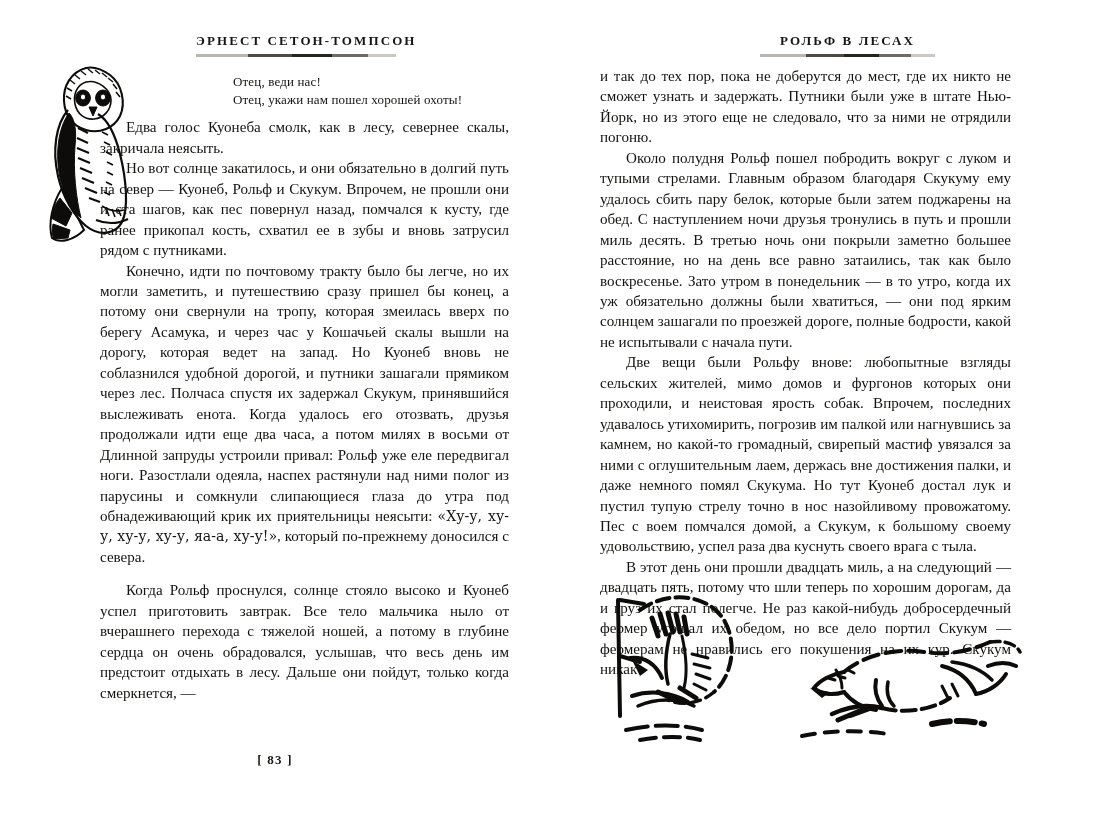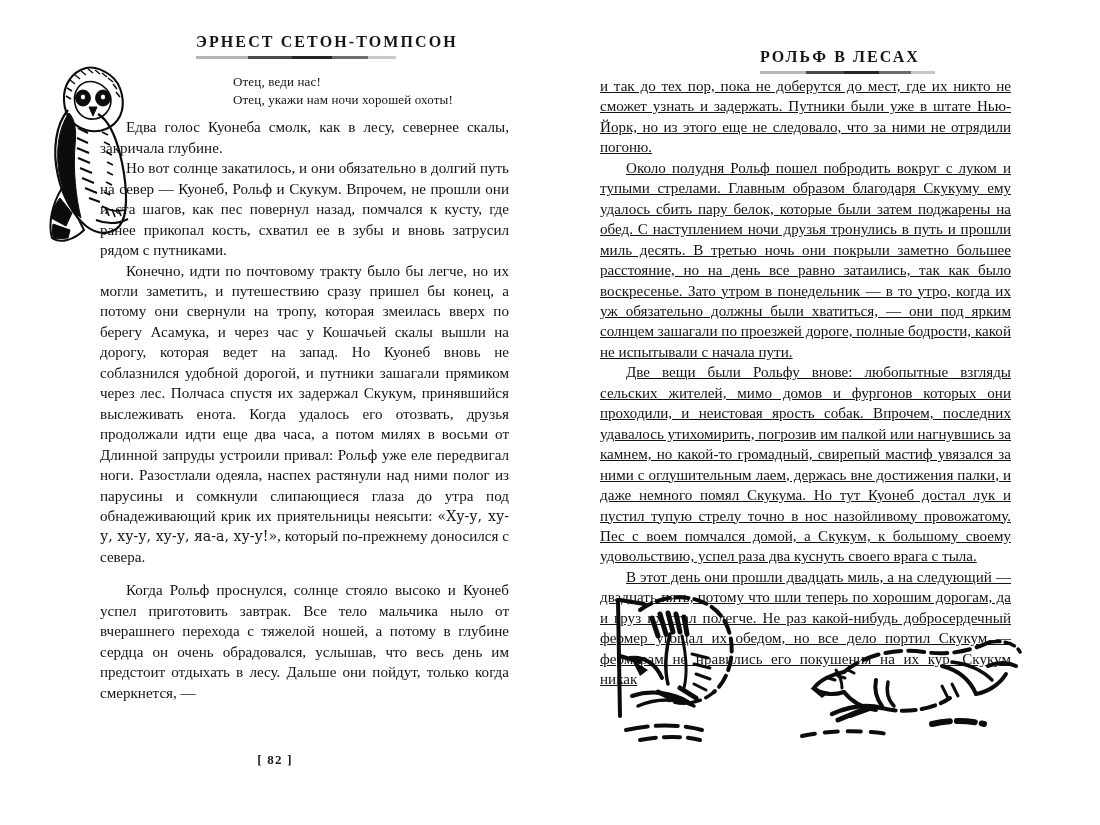--- a/index.html
+++ b/index.html
@@ -10,49 +10,49 @@
     color:#100f0d;
     overflow:hidden;
     position:relative;
   }
   .spread{position:absolute;inset:0;display:flex;}
   .page{position:relative;width:550px;height:825px;}
 
   
   .runhead{position:absolute;top:33px;height:22px;}
   .runhead .rh-text{
-    font-size:16px;font-weight:bold;letter-spacing:2.1px;
+    font-size:13px;font-weight:bold;letter-spacing:2.1px;
     color:#171614;white-space:nowrap;
   }
   .runhead .rh-rule{
     margin-top:5px;height:3px;position:relative;
   }
   .rh-rule span{position:absolute;top:0;height:3px;display:block;}
   .rh-rule .s1{left:0;width:26%;background:#b9b6b1;}
   .rh-rule .s2{left:26%;width:22%;background:#4d4a46;}
   .rh-rule .s3{left:48%;width:20%;background:#262421;}
   .rh-rule .s4{left:68%;width:18%;background:#6f6c67;}
   .rh-rule .s5{left:86%;width:14%;background:#cbc8c3;}
 
   .page-left .runhead{left:196px;width:200px;}
   .page-right .runhead{left:210px;width:175px;}
-  .page-right .runhead .rh-text{text-align:left;margin-top:15px;}
+  .page-right .runhead .rh-text{text-align:center;}
 
   
   .col{
     position:absolute;
     font-size:15.1px;
     line-height:20.45px;
     text-align:justify;
     text-justify:inter-word;
     hyphens:manual;
     color:#141310;
   }
   .page-left .col{left:100px;top:66px;width:409px;}
-  .page-right .col{left:50px;top:76px;width:411px;text-decoration:underline;}
+  .page-right .col{left:50px;top:66px;width:411px;}
 
   .col p{margin:0;text-indent:26px;}
   .col p.noind{text-indent:0;}
   .col p.gap{margin-top:13px;}
 
   
   .owl-float{
     float:left;width:88px;height:178px;
     shape-outside:polygon(0 0, 100% 0, 100% 100%, 0 100%);
     margin:0 6px 2px 0;
@@ -162,30 +162,30 @@
           <path d="M60 150 l3 8 M66 151 l3 8 M72 151 l3 7" fill="none" stroke-width="1.6"></path>
           <path d="M50 162 C60 166 72 166 82 161" fill="none" stroke-width="2"></path>
         </g>
       </svg>
     </div>
 
     <div class="col">
 
       <div class="verse">
         <div>Отец, веди нас!</div>
-        <div>Отец, укажи нам ночи хорошей охоты!</div>
+        <div>Отец, укажи нам пошел хорошей охоты!</div>
       </div>
 
-      <p>Едва голос Куонеба смолк, как в лесу, севернее скалы, закричала глубине.</p>
+      <p>Едва голос Куонеба смолк, как в лесу, севернее скалы, закричала неясыть.</p>
       <p>Но вот солнце закатилось, и они обязательно в долгий путь на север — Куонеб, Рольф и Скукум. Впрочем, не прошли они и ста шагов, как пес повернул назад, помчался к кусту, где ранее прикопал кость, схватил ее в зубы и вновь затрусил рядом с путниками.</p>
       <p><span>Конечно, идти по почтовому тракту было бы легче, но их могли заметить, и путешествию сразу пришел бы конец, а потому они свернули на тропу, которая змеилась вверх по берегу Асамука, и через час у Кошачьей скалы вышли на дорогу, которая ведет на запад. Но Куонеб вновь не соблазнился удобной дорогой, и путники зашагали прямиком через лес. Полчаса спустя их задержал Скукум, принявшийся выслеживать енота. Когда удалось его отозвать, друзья продолжали идти еще два часа, а потом милях в восьми от Длинной запруды устроили привал: Рольф уже еле передвигал ноги. Разостлали одеяла, наспех растянули над ними полог из парусины и сомкнули слипающиеся глаза до утра под обнадеживающий крик их приятельницы неясыти: </span><span class="quoted">«Ху-у, ху-у, ху-у, ху-у, яа-а, ху-у!»</span><span>, который по-прежнему доносился с севера.</span></p>
       <p class="gap">Когда Рольф проснулся, солнце стояло высоко и Куонеб успел приготовить завтрак. Все тело мальчика ныло от вчерашнего перехода с тяжелой ношей, а потому в глубине сердца он очень обрадовался, услышав, что весь день им предстоит отдыхать в лесу. Дальше они пойдут, только когда смеркнется, —</p>
     </div>
 
-    <div class="folio">[ 82 ]</div>
+    <div class="folio">[ 83 ]</div>
   </div>
 
   <div class="page page-right">
 
     <div class="runhead">
       <div class="rh-text">РОЛЬФ В ЛЕСАХ</div>
       <div class="rh-rule">
         <span class="s1"></span>
           <span class="s2"></span>
           <span class="s3"></span>

